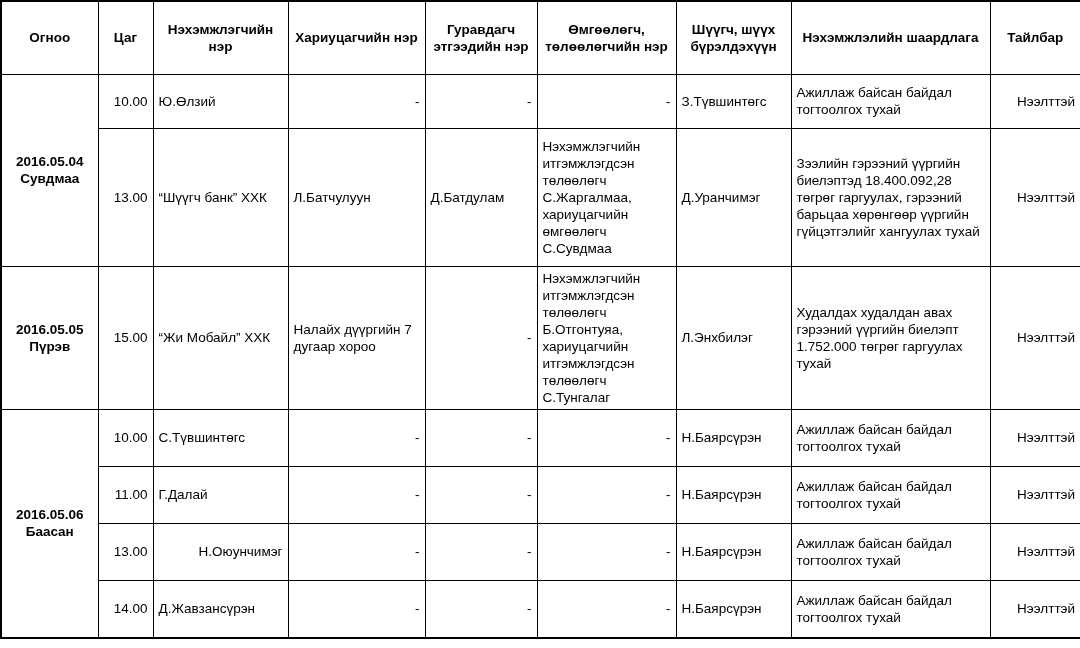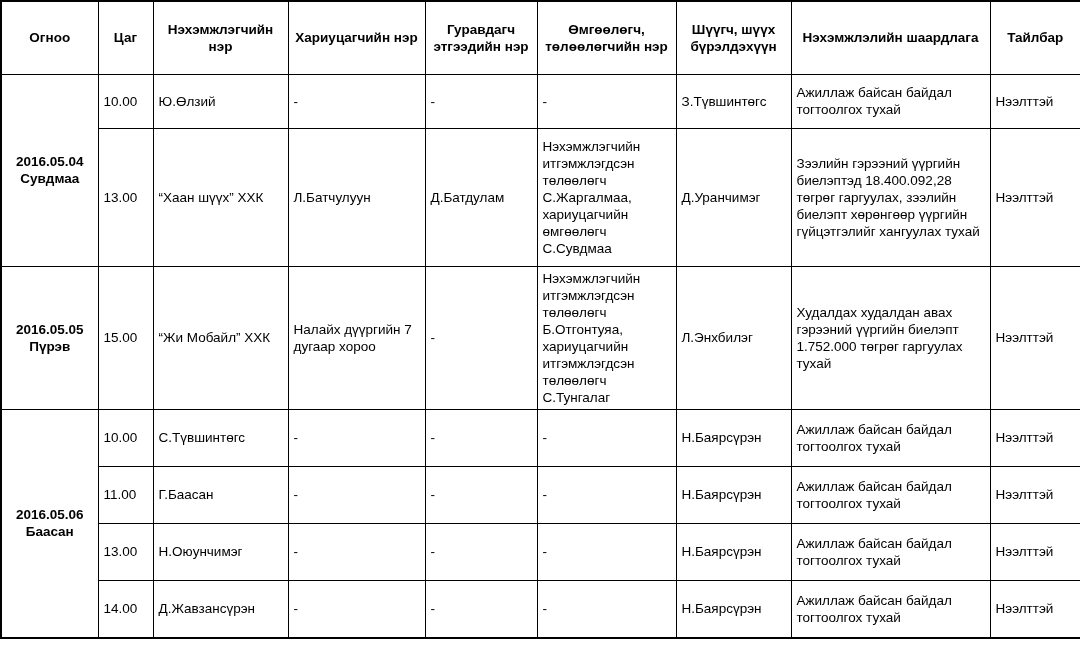--- a/index.html
+++ b/index.html
@@ -35,21 +35,21 @@
     font-weight: bold;
     text-align: center;
     padding: 2px 3px;
   }
   td.date-cell {
     font-weight: bold;
     text-align: center;
     padding: 2px 2px;
     margin-top: 24px;
   }
-  td.c { text-align: left; }
+  td.c { text-align: right; }
   td.l { text-align: left; }
   .dl { display: block; }
   
   tr.rh0 { height: 73px; }
   tr.rh1 { height: 54px; }
   tr.rh2 { height: 138px; }
   tr.rh3 { height: 143px; }
   tr.rh4 { height: 57px; }
   tr.rh5 { height: 57px; }
   tr.rh6 { height: 57px; }
@@ -94,26 +94,26 @@
       <td class="l">Ю.Өлзий</td>
       <td class="c">-</td>
       <td class="c">-</td>
       <td class="c">-</td>
       <td class="l">З.Түвшинтөгс</td>
       <td class="l">Ажиллаж байсан байдал тогтоолгох тухай</td>
       <td class="c">Нээлттэй</td>
     </tr>
     <tr class="rh2">
       <td class="c">13.00</td>
-      <td class="l">“Хаан шүүх” ХХК</td>
+      <td class="l">“Шүүгч банк” ХХК</td>
       <td class="l">Л.Батчулуун</td>
       <td class="l">Д.Батдулам</td>
       <td class="l">Нэхэмжлэгчийн итгэмжлэгдсэн төлөөлөгч С.Жаргалмаа, хариуцагчийн өмгөөлөгч С.Сувдмаа</td>
       <td class="l">Д.Уранчимэг</td>
-      <td class="l">Зээлийн гэрээний үүргийн биелэптэд 18.400.092,28 төгрөг гаргуулах, зээлийн биелэпт хөрөнгөөр үүргийн гүйцэтгэлийг хангуулах тухай</td>
+      <td class="l">Зээлийн гэрээний үүргийн биелэптэд 18.400.092,28 төгрөг гаргуулах, гэрээний барьцаа хөрөнгөөр үүргийн гүйцэтгэлийг хангуулах тухай</td>
       <td class="c">Нээлттэй</td>
     </tr>
 
     <tr class="rh3">
       <td class="date-cell">
         <span class="dl">2016.05.05</span>
         <span class="dl">Пүрэв</span>
       </td>
       <td class="c">15.00</td>
       <td class="l">“Жи Мобайл” ХХК</td>
@@ -134,21 +134,21 @@
       <td class="l">С.Түвшинтөгс</td>
       <td class="c">-</td>
       <td class="c">-</td>
       <td class="c">-</td>
       <td class="l">Н.Баярсүрэн</td>
       <td class="l">Ажиллаж байсан байдал тогтоолгох тухай</td>
       <td class="c">Нээлттэй</td>
     </tr>
     <tr class="rh5">
       <td class="c">11.00</td>
-      <td class="l">Г.Баасан</td>
+      <td class="l">Г.Далай</td>
       <td class="c">-</td>
       <td class="c">-</td>
       <td class="c">-</td>
       <td class="l">Н.Баярсүрэн</td>
       <td class="l">Ажиллаж байсан байдал тогтоолгох тухай</td>
       <td class="c">Нээлттэй</td>
     </tr>
     <tr class="rh6">
       <td class="c">13.00</td>
       <td class="c">Н.Оюунчимэг</td>

